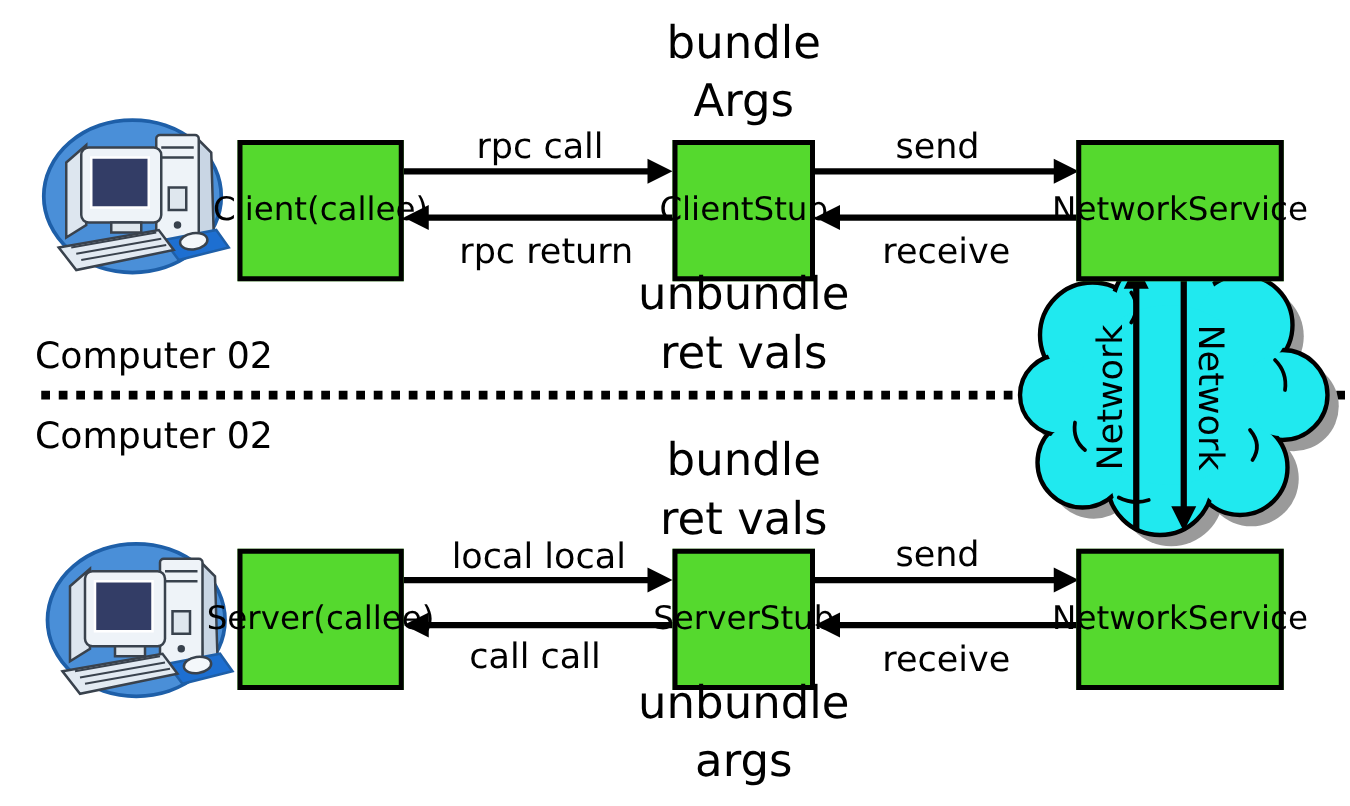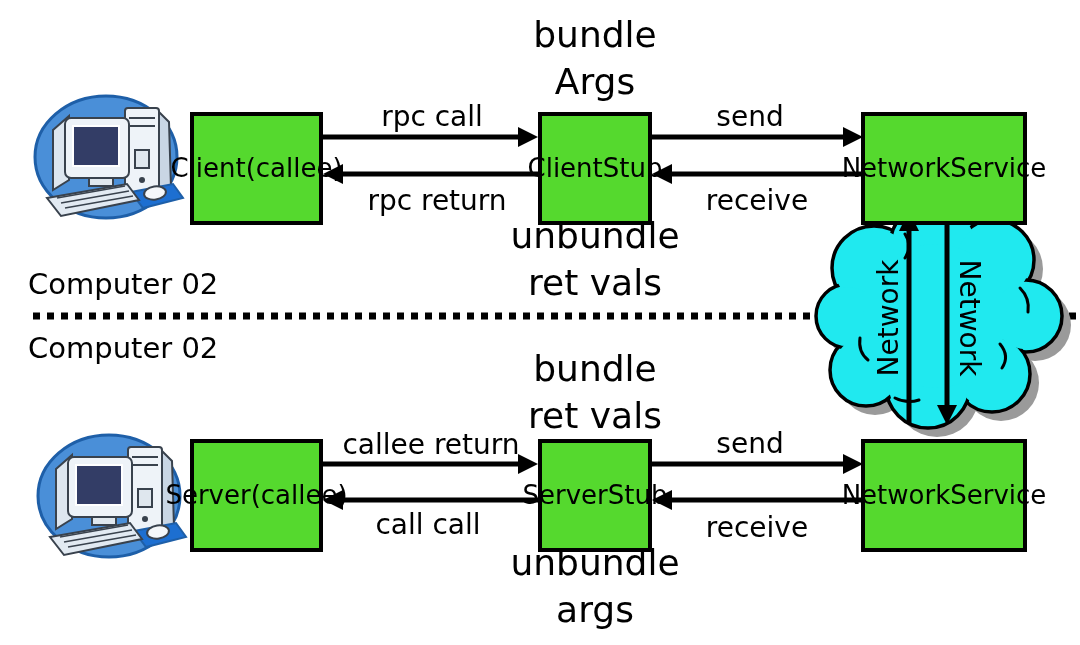--- a/index.html
+++ b/index.html
@@ -207,21 +207,21 @@
   <div class="twoline" style="left:595px;top:540px">
     <div>unbundle</div>
     <div>args</div>
   </div>
 
   <div class="lbl ctr" style="left:432px;top:100px">rpc call</div>
   <div class="lbl ctr" style="left:437px;top:184px">rpc return</div>
   <div class="lbl ctr" style="left:750px;top:100px">send</div>
   <div class="lbl ctr" style="left:757px;top:184px">receive</div>
 
-  <div class="lbl ctr" style="left:431px;top:428px">callee return</div>
+  <div class="lbl ctr" style="left:431px;top:428px">local local</div>
   <div class="lbl ctr" style="left:428px;top:508px">call call</div>
   <div class="lbl ctr" style="left:750px;top:427px">send</div>
   <div class="lbl ctr" style="left:757px;top:511px">receive</div>
 
   <div class="lbl" style="left:28px;top:267px;font-size:29px">Computer 02</div>
   <div class="lbl" style="left:28px;top:331px;font-size:29px">Computer 02</div>
 
   <div class="vlabel" style="left:888px;top:318px">Network</div>
   <div class="vlabel cw" style="left:969px;top:318px">Network</div>
 

